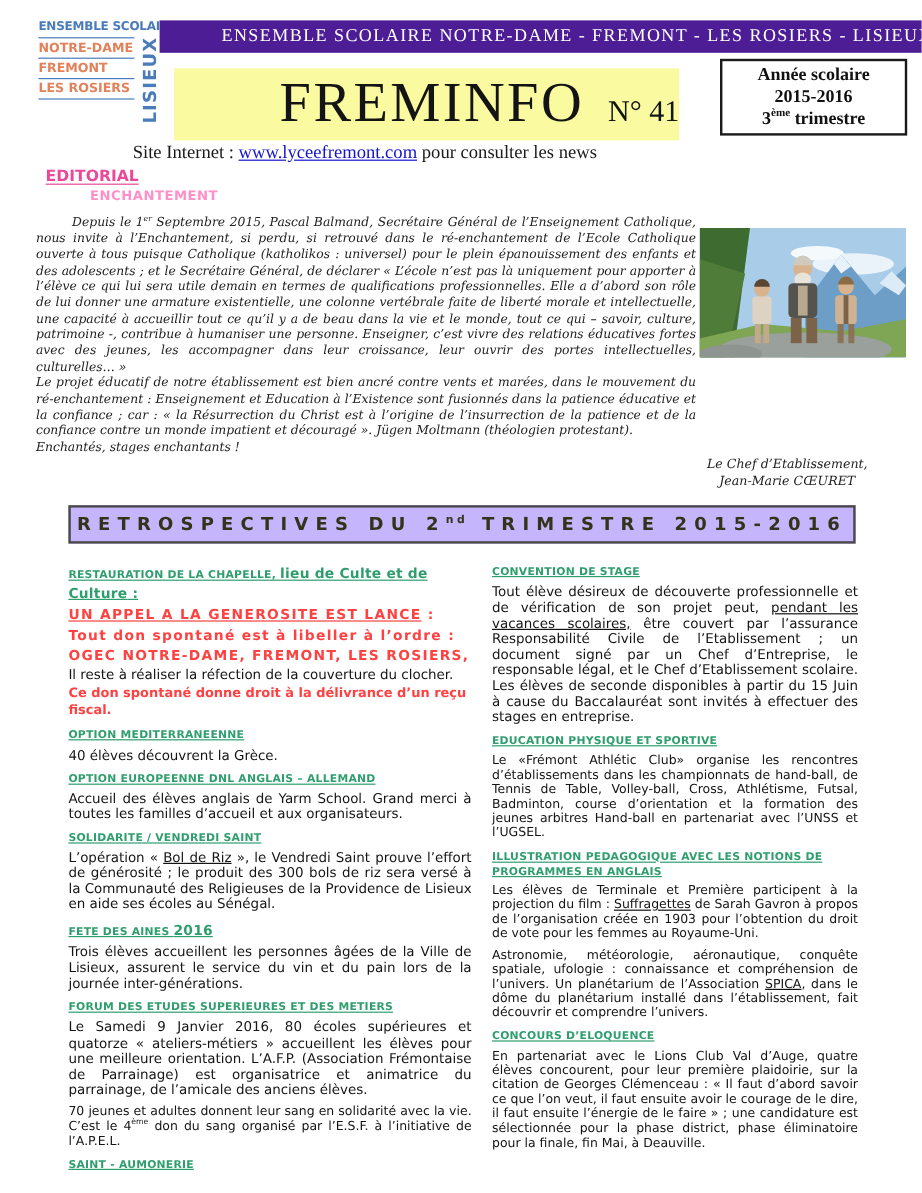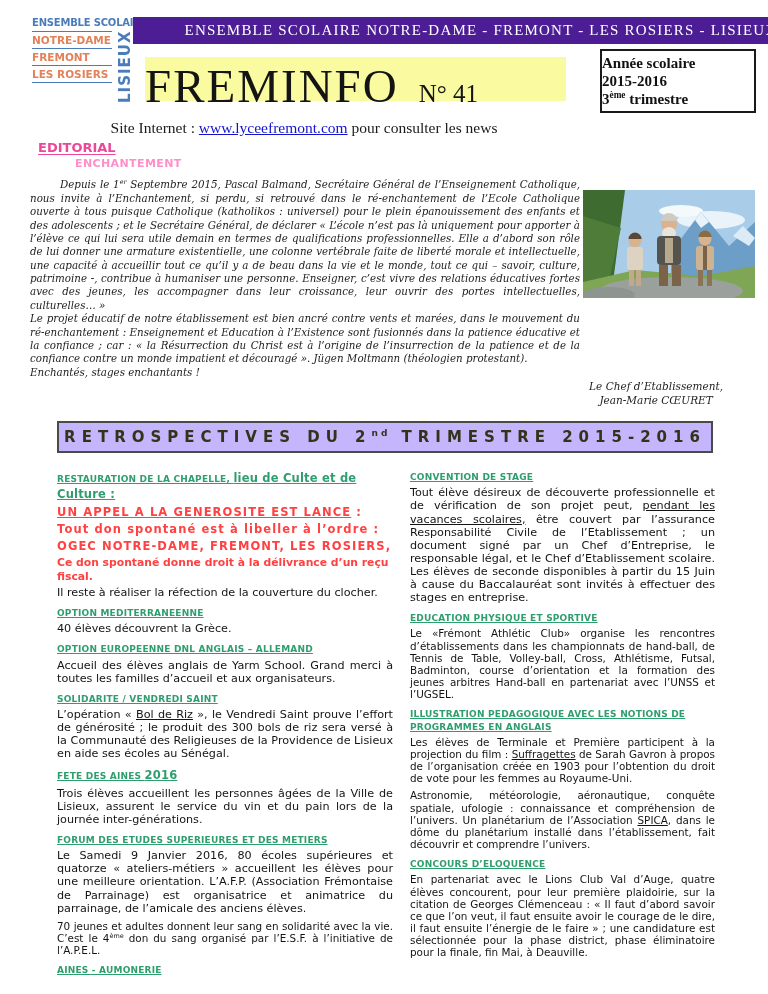--- a/index.html
+++ b/index.html
@@ -12,26 +12,26 @@
   .logo{position:absolute;left:28px;top:9px;width:108px;height:96px;background:#fff;}
   .logo-main{position:absolute;left:4px;top:6px;width:80px;}
   .logo-line{font-weight:bold;font-size:10.5px;line-height:1.55;border-bottom:1px solid #4a7cba;white-space:nowrap;}
   .logo-line.blue{color:#4a7cba;font-size:10px;letter-spacing:-0.2px;}
   .logo-line.orange{color:#e2815a;}
   .logo-vertical{position:absolute;right:2px;top:6px;height:88px;color:#4a7cba;font-weight:bold;font-size:15px;
     letter-spacing:1px;writing-mode:vertical-rl;transform:rotate(180deg);}
   .blue-banner{position:absolute;left:133px;top:17px;width:696px;height:27px;background:#4c1d95;
     color:#ffffff;font-family:"Liberation Serif","DejaVu Serif",serif;font-size:15px;letter-spacing:1.2px;
     display:flex;align-items:center;justify-content:center;white-space:nowrap;}
-  .title-box{position:absolute;left:145px;top:57px;width:421px;height:44px;background:#fafaa0;
-    display:flex;align-items:baseline;justify-content:flex-start;}
+  .title-box{position:absolute;left:145px;top:57px;width:421px;height:60px;background:#fafaa0;
+    display:flex;align-items:baseline;justify-content:flex-end;}
   .title-main{font-family:"Liberation Serif","DejaVu Serif",serif;font-size:47px;letter-spacing:2px;color:#141414;line-height:58px;}
   .title-num{font-family:"Liberation Serif","DejaVu Serif",serif;font-size:25px;color:#141414;margin-left:20px;}
   .year-box{position:absolute;left:600px;top:49px;width:152px;height:60px;border:2px solid #1a1a1a;background:#fff;
-    font-family:"Liberation Serif","DejaVu Serif",serif;font-weight:bold;font-size:15px;text-align:left;
+    font-family:"Liberation Serif","DejaVu Serif",serif;font-weight:bold;font-size:15px;text-align:center;
     display:flex;flex-direction:column;justify-content:center;line-height:1.22;}
   .site-line{position:absolute;left:0;top:119px;width:608px;text-align:center;
     font-family:"Liberation Serif","DejaVu Serif",serif;font-size:15.5px;color:#1a1a1a;}
   .site-line a{color:#1414cc;text-decoration:underline;}
   
   .editorial{padding:2px 13px 0 30px;}
   .ed-title{margin-left:8px;color:#ec4899;font-weight:bold;font-size:13px;text-decoration:underline;text-underline-offset:2px;}
   .ed-sub{margin-left:45px;color:#ff8fc8;font-weight:bold;font-size:11px;letter-spacing:0.4px;margin-top:2px;}
   .ed-row{display:flex;margin-top:8px;}
   .ed-text{width:552px;font-family:"DejaVu Serif","Liberation Serif",serif;font-style:italic;
@@ -140,22 +140,22 @@
   <span><span>RETROSPECTIVES DU 2</span><sup>nd</sup><span> TRIMESTRE 2015-2016</span></span>
 </div>
 
 <div class="columns">
   <div class="col-left">
       <div class="section">
         <div class="sec-heading"><span>RESTAURATION DE LA CHAPELLE, </span><span class="big">lieu de Culte et de Culture</span><span class="big"> :</span></div>
         <p class="sec-body red-sp"><span class="u">UN APPEL A LA GENEROSITE EST LANCE</span><span> :</span></p>
         <p class="sec-body red-sp"><span>Tout don spontané est à libeller  à l’ordre :</span></p>
         <p class="sec-body red-sp"><span>OGEC NOTRE-DAME, FREMONT, LES ROSIERS,</span></p>
+        <p class="sec-body"><span>Il reste à réaliser la réfection de la couverture du clocher.</span></p>
         <p class="sec-body red-sm"><span>Ce don spontané donne droit à la délivrance d’un reçu fiscal.</span></p>
-        <p class="sec-body"><span>Il reste à réaliser la réfection de la couverture du clocher.</span></p>
       </div>
       <div class="section">
         <div class="sec-heading"><span>OPTION MEDITERRANEENNE</span></div>
         <p class="sec-body"><span>40 élèves découvrent la Grèce.</span></p>
       </div>
       <div class="section">
         <div class="sec-heading"><span>OPTION EUROPEENNE DNL ANGLAIS – ALLEMAND</span></div>
         <p class="sec-body"><span>Accueil des élèves anglais de Yarm School. Grand merci à toutes les familles d’accueil et aux organisateurs.</span></p>
       </div>
       <div class="section">
@@ -167,21 +167,21 @@
         <p class="sec-body"><span>Trois élèves accueillent les personnes âgées de la Ville de Lisieux, assurent le service du vin et du pain lors de la journée inter-générations.</span></p>
       </div>
       <div class="section">
         <div class="sec-heading"><span>FORUM DES ETUDES SUPERIEURES ET DES METIERS</span></div>
         <p class="sec-body"><span>Le Samedi 9 Janvier 2016, 80 écoles supérieures et quatorze « ateliers-métiers » accueillent les élèves pour une meilleure orientation. L’A.F.P. (Association Frémontaise de Parrainage) est organisatrice et animatrice du parrainage, de l’amicale des anciens élèves.</span></p>
       </div>
       <div class="section">
         <p class="sec-body small"><span>70 jeunes et adultes donnent leur sang en solidarité avec la vie. C’est le 4</span><sup>ème</sup><span> don du sang organisé par l’E.S.F. à l’initiative de l’A.P.E.L.</span></p>
       </div>
       <div class="section">
-        <div class="sec-heading"><span>AINES - AUMONERIE</span></div>
+        <div class="sec-heading"><span>SAINT - AUMONERIE</span></div>
       </div>
     </div>
   <div class="col-right">
       <div class="section">
         <div class="sec-heading"><span>CONVENTION DE STAGE</span></div>
         <p class="sec-body"><span>Tout élève désireux de découverte professionnelle et de vérification de son projet peut, </span><span class="u">pendant les vacances scolaires,</span><span> être couvert par l’assurance Responsabilité Civile de l’Etablissement ; un document signé par un Chef d’Entreprise, le responsable légal, et le Chef d’Etablissement scolaire. Les élèves de seconde disponibles à partir du 15 Juin à cause du Baccalauréat sont invités à effectuer des stages en entreprise.</span></p>
       </div>
       <div class="section">
         <div class="sec-heading"><span>EDUCATION PHYSIQUE ET SPORTIVE</span></div>
         <p class="sec-body small"><span>Le «Frémont Athlétic Club» organise les rencontres d’établissements dans les championnats de hand-ball, de Tennis de Table, Volley-ball, Cross, Athlétisme, Futsal, Badminton, course d’orientation et la formation des jeunes arbitres Hand-ball en partenariat avec l’UNSS et l’UGSEL.</span></p>

